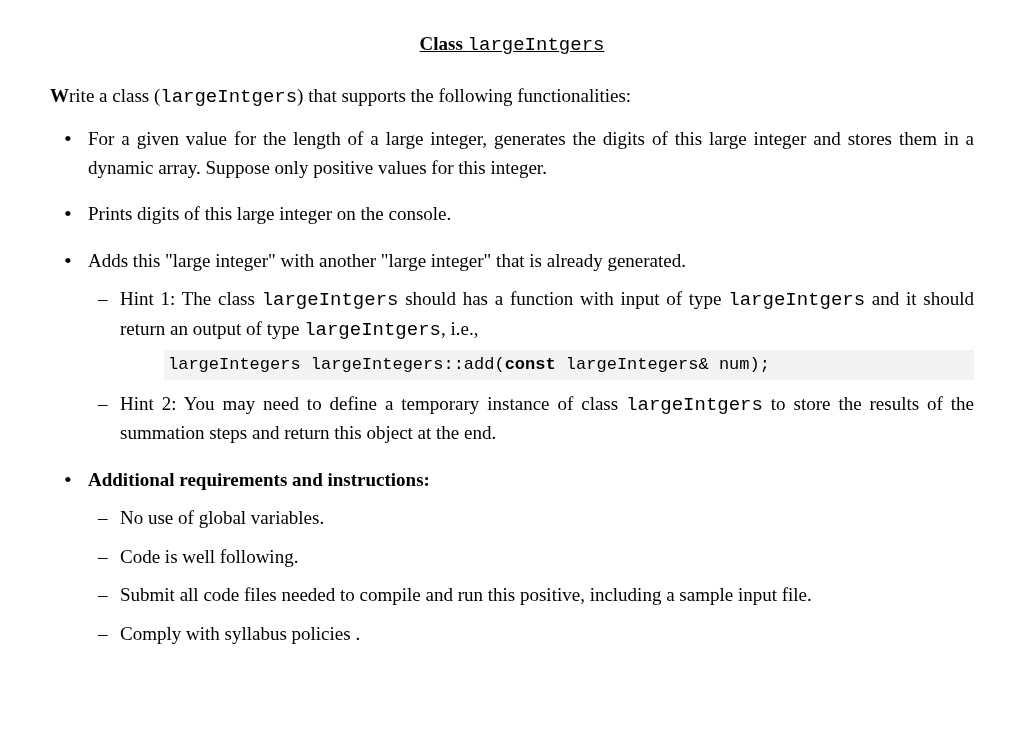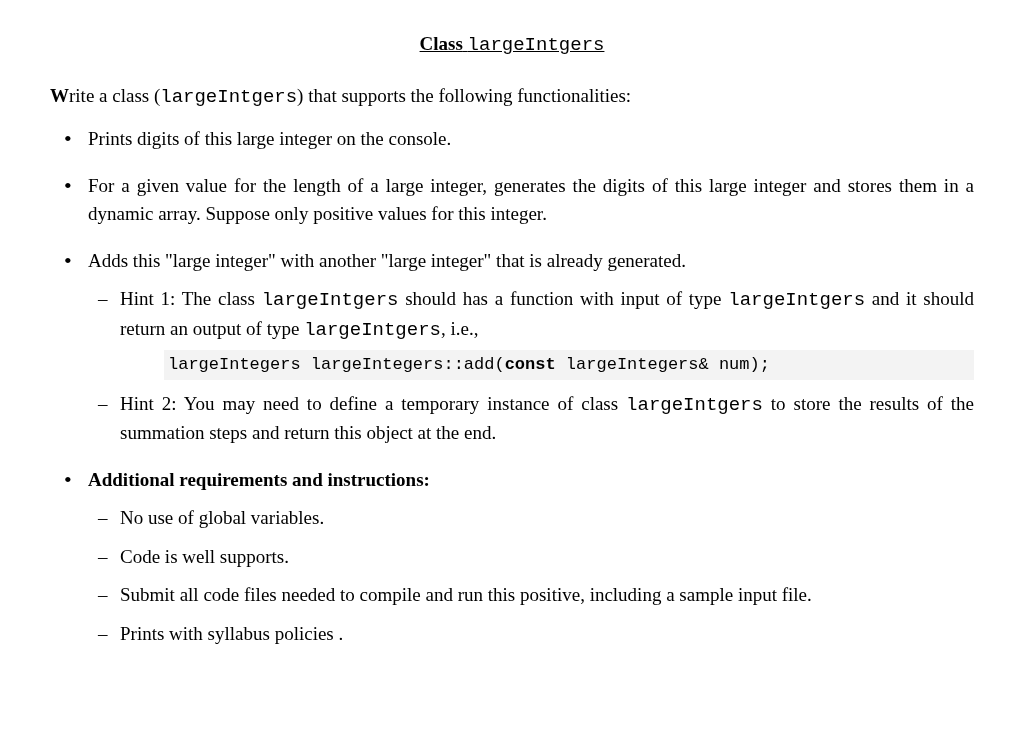--- a/index.html
+++ b/index.html
@@ -99,39 +99,39 @@
   <span class="bold">Class</span>
   <span class="mono">largeIntgers</span>
 </div>
 
 <p class="intro">
   <span class="w">W</span><span>rite a class (</span><span class="mono">largeIntgers</span><span>) that supports the following functionalities:</span>
 </p>
 
 <ul class="outer">
   <li>
-    <span>Prints digits of this large integer on the console.</span>
+    <span>For a given value for the length of a large integer, generates the digits of this large integer and stores them in a dynamic array. Suppose only positive values for this integer.</span>
   </li>
   <li>
-    <span>For a given value for the length of a large integer, generates the digits of this large integer and stores them in a dynamic array. Suppose only positive values for this integer.</span>
+    <span>Prints digits of this large integer on the console.</span>
   </li>
   <li>
     <span>Adds this "large integer" with another "large integer" that is already generated.</span>
     <ul class="inner">
       <li>
         <span>Hint 1: The class </span><span class="mono">largeIntgers</span><span> should has a function with input of type </span><span class="mono">largeIntgers</span><span> and it should return an output of type </span><span class="mono">largeIntgers</span><span>, i.e.,</span>
         <span class="code-block"><span>largeIntegers largeIntegers::add(</span><span class="kw">const</span><span> largeIntegers&amp; num);</span></span>
       </li>
       <li>
         <span>Hint 2: You may need to define a temporary instance of class </span><span class="mono">largeIntgers</span><span> to store the results of the summation steps and return this object at the end.</span>
       </li>
     </ul>
   </li>
   <li>
     <span class="bold">Additional requirements and instructions:</span>
     <ul class="inner">
       <li><span>No use of global variables.</span></li>
-      <li><span>Code is well supports.</span></li>
+      <li><span>Code is well following.</span></li>
       <li><span>Submit all code files needed to compile and run this positive, including a sample input file.</span></li>
-      <li><span>Prints with syllabus policies .</span></li>
+      <li><span>Comply with syllabus policies .</span></li>
     </ul>
   </li>
 </ul>
 
 </body></html>

